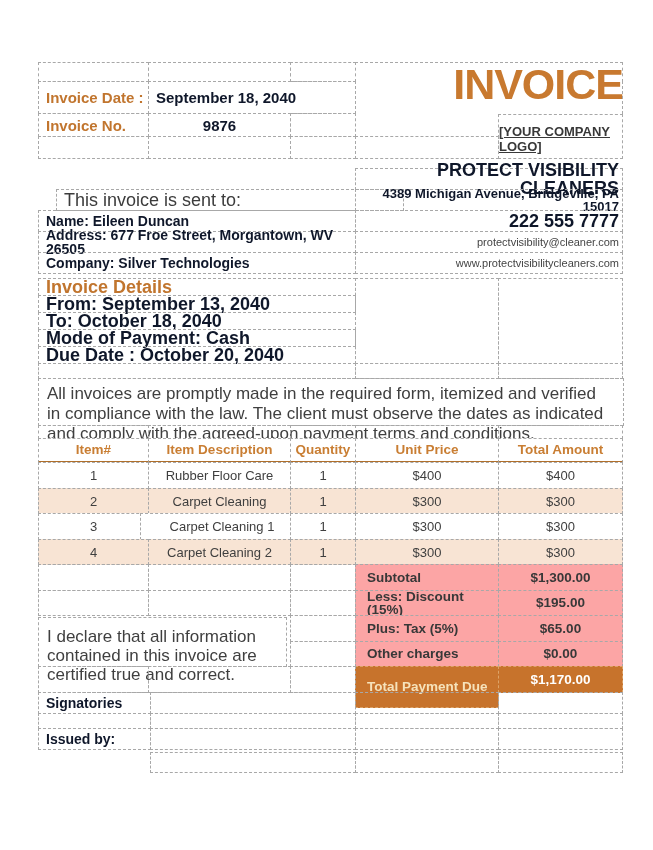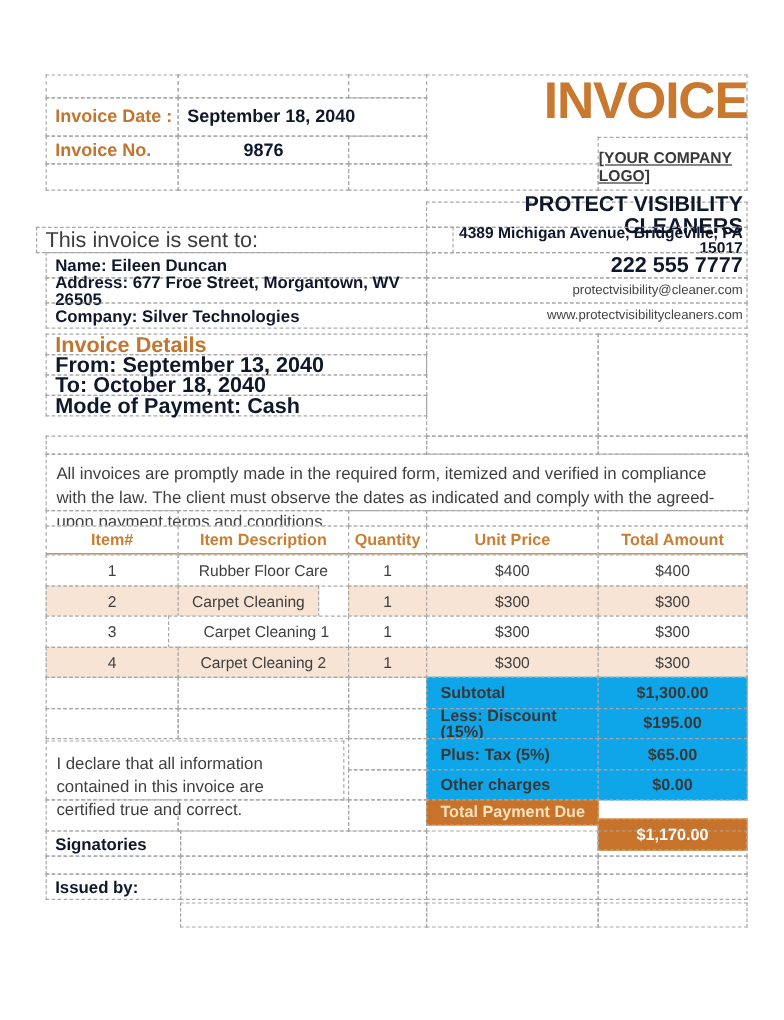--- a/index.html
+++ b/index.html
@@ -22,31 +22,31 @@
   .f13{font-size:13px;}
   .sm{font-size:11px;color:#444;}
   .otr{border:none;border-top:1px dashed #a8a8a8;border-right:1px dashed #a8a8a8;}
   .vline{position:absolute;width:0;border-left:1px dashed #a8a8a8;}
   .title{
     position:absolute;top:63px;right:30px;font-size:43px;font-weight:700;
     color:#c8792f;letter-spacing:-1px;line-height:1;
   }
   .logo-cell{display:flex;align-items:flex-end;justify-content:flex-end;
     padding:0 3px 4px 0;font-weight:700;font-size:13px;color:#383838;text-decoration:underline;}
-  .para{font-size:14px;line-height:20px;color:#3f3f3f;}
+  .para{font-size:17px;line-height:20px;color:#3f3f3f;}
   .notice{padding:5px 12px 0 8px;}
   .decl{padding:9px 14px 0 8px;line-height:19px;}
   .th{font-weight:700;color:#c97e33;font-size:13.5px;
     border-bottom:2px solid #b06f2a;background:#fff;}
   .td{font-size:13px;color:#3f3f3f;background:#fff;}
   .alt{background:#f8e4d4;}
-  .tl{font-weight:700;font-size:13.5px;color:#383838;background:#0ea5e9;}
+  .tl{font-weight:700;font-size:13.5px;color:#383838;background:#fca5a5;}
   .due{background:#c7732c;border:1px dashed #dca368;}
   .due-label{color:#f6e2ba;font-weight:700;font-size:13.5px;}
-  .due-value{color:#ffffff;font-weight:700;font-size:13.5px;margin-top:16px;}
+  .due-value{color:#ffffff;font-weight:700;font-size:13.5px;}
 </style>
 </head>
 <body>
 
 <div id="page">
 
   <div class="cell" style="left:38px;top:62px;width:111px;height:20px"></div>
   <div class="cell" style="left:148px;top:62px;width:143px;height:20px"></div>
   <div class="cell" style="left:290px;top:62px;width:66px;height:20px"></div>
   <div class="cell otr" style="left:355px;top:62px;width:268px;height:20px"></div>
@@ -61,36 +61,37 @@
   <div class="vline" style="left:622px;top:81px;height:33px"></div>
 
   <div class="cell" style="left:38px;top:136px;width:111px;height:23px"></div>
   <div class="cell" style="left:148px;top:136px;width:143px;height:23px"></div>
   <div class="cell" style="left:290px;top:136px;width:66px;height:23px"></div>
   <div class="cell" style="left:355px;top:136px;width:144px;height:23px"></div>
   <div class="cell logo-cell" style="left:498px;top:114px;width:125px;height:45px">[YOUR COMPANY LOGO]</div>
 
   <div class="cell vc b r pr f135" style="left:355px;top:168px;width:268px;height:22px">PROTECT VISIBILITY CLEANERS</div>
 
-  <div class="cell vc pl f135" style="left:30px;top:189px;width:348px;height:22px">This invoice is sent to:</div>
+  <div class="cell vc pl f135" style="left:56px;top:189px;width:348px;height:22px">This invoice is sent to:</div>
   <div class="cell vc b r pr f13" style="left:355px;top:189px;width:268px;height:22px">4389 Michigan Avenue, Bridgeville, PA 15017</div>
 
   <div class="cell vc b pl f14" style="left:38px;top:210px;width:318px;height:22px">Name: Eileen Duncan</div>
   <div class="cell vc b r pr f135" style="left:355px;top:210px;width:268px;height:22px">222 555 7777</div>
 
   <div class="cell vc b pl f14" style="left:38px;top:231px;width:318px;height:22px">Address: 677 Froe Street, Morgantown, WV 26505</div>
   <div class="cell vc sm r pr" style="left:355px;top:231px;width:268px;height:22px">protectvisibility@cleaner.com</div>
 
   <div class="cell vc sm r pr" style="left:355px;top:252px;width:268px;height:22px">www.protectvisibilitycleaners.com</div>
   <div class="cell vc b pl f14" style="left:38px;top:252px;width:318px;height:22px">Company: Silver Technologies</div>
 
   <div class="cell vc o pl f135" style="left:38px;top:278px;width:318px;height:18px">Invoice Details</div>
   <div class="cell vc b pl f135" style="left:38px;top:295px;width:318px;height:18px">From: September 13, 2040</div>
   <div class="cell vc b pl f135" style="left:38px;top:312px;width:318px;height:18px">To: October 18, 2040</div>
   <div class="cell vc b pl f135" style="left:38px;top:329px;width:318px;height:18px">Mode of Payment: Cash</div>
+  <div class="cell vc b pl f135" style="left:38px;top:346px;width:318px;height:18px">Due Date : October 20, 2040</div>
   <div class="cell" style="left:355px;top:278px;width:144px;height:86px"></div>
   <div class="cell" style="left:498px;top:278px;width:125px;height:86px"></div>
 
   <div class="cell" style="left:38px;top:363px;width:318px;height:16px"></div>
   <div class="cell" style="left:355px;top:363px;width:144px;height:16px"></div>
   <div class="cell" style="left:498px;top:363px;width:125px;height:16px"></div>
 
   <div class="cell para notice" style="left:38px;top:378px;width:586px;height:48px">All invoices are promptly made in the required form, itemized and verified in compliance with the law. The client must observe the dates as indicated and comply with the agreed-upon payment terms and conditions.</div>
 
   <div class="cell" style="left:38px;top:425px;width:111px;height:14px"></div>
@@ -105,21 +106,21 @@
   <div class="cell vc c th" style="left:355px;top:438px;width:144px;height:25px">Unit Price</div>
   <div class="cell vc c th" style="left:498px;top:438px;width:125px;height:25px">Total Amount</div>
 
   <div class="cell vc c td" style="left:38px;top:462px;width:111px;height:27px">1</div>
   <div class="cell vc c td" style="left:148px;top:462px;width:143px;height:27px">Rubber Floor Care</div>
   <div class="cell vc c td" style="left:290px;top:462px;width:66px;height:27px">1</div>
   <div class="cell vc c td" style="left:355px;top:462px;width:144px;height:27px">$400</div>
   <div class="cell vc c td" style="left:498px;top:462px;width:125px;height:27px">$400</div>
 
   <div class="cell vc c td alt" style="left:38px;top:488px;width:111px;height:26px">2</div>
-  <div class="cell vc c td alt" style="left:148px;top:488px;width:118px;height:26px">Carpet Cleaning</div>
+  <div class="cell vc c td alt" style="left:148px;top:488px;width:143px;height:26px">Carpet Cleaning</div>
   <div class="cell vc c td alt" style="left:290px;top:488px;width:66px;height:26px">1</div>
   <div class="cell vc c td alt" style="left:355px;top:488px;width:144px;height:26px">$300</div>
   <div class="cell vc c td alt" style="left:498px;top:488px;width:125px;height:26px">$300</div>
 
   <div class="cell vc c td" style="left:38px;top:513px;width:111px;height:27px">3</div>
   <div class="cell vc c td" style="left:140px;top:513px;width:164px;height:27px">Carpet Cleaning 1</div>
   <div class="cell vc c td" style="left:290px;top:513px;width:66px;height:27px">1</div>
   <div class="cell vc c td" style="left:355px;top:513px;width:144px;height:27px">$300</div>
   <div class="cell vc c td" style="left:498px;top:513px;width:125px;height:27px">$300</div>
 
@@ -134,21 +135,21 @@
 
   <div class="cell vc tl pl10 alt" style="left:355px;top:590px;width:144px;height:26px">Less: Discount (15%)</div>
   <div class="cell vc tl c alt" style="left:498px;top:590px;width:125px;height:26px">$195.00</div>
 
   <div class="cell vc tl pl10" style="left:355px;top:615px;width:144px;height:27px">Plus: Tax (5%)</div>
   <div class="cell vc tl c" style="left:498px;top:615px;width:125px;height:27px">$65.00</div>
 
   <div class="cell vc tl pl10 alt" style="left:355px;top:641px;width:144px;height:26px">Other charges</div>
   <div class="cell vc tl c alt" style="left:498px;top:641px;width:125px;height:26px">$0.00</div>
 
-  <div class="cell vc due due-label pl10" style="left:355px;top:666px;width:144px;height:22px">Total Payment Due</div>
+  <div class="cell vc due due-label pl10" style="left:355px;top:666px;width:144px;height:42px">Total Payment Due</div>
   <div class="cell vc due due-value c" style="left:498px;top:666px;width:125px;height:27px">$1,170.00</div>
 
   <div class="cell" style="left:38px;top:564px;width:111px;height:27px"></div>
   <div class="cell" style="left:148px;top:564px;width:143px;height:27px"></div>
   <div class="cell" style="left:290px;top:564px;width:66px;height:27px"></div>
   <div class="cell" style="left:38px;top:590px;width:111px;height:26px"></div>
   <div class="cell" style="left:148px;top:590px;width:143px;height:26px"></div>
   <div class="cell" style="left:290px;top:590px;width:66px;height:26px"></div>
   <div class="cell" style="left:290px;top:615px;width:66px;height:27px"></div>
   <div class="cell" style="left:290px;top:641px;width:66px;height:26px"></div>

